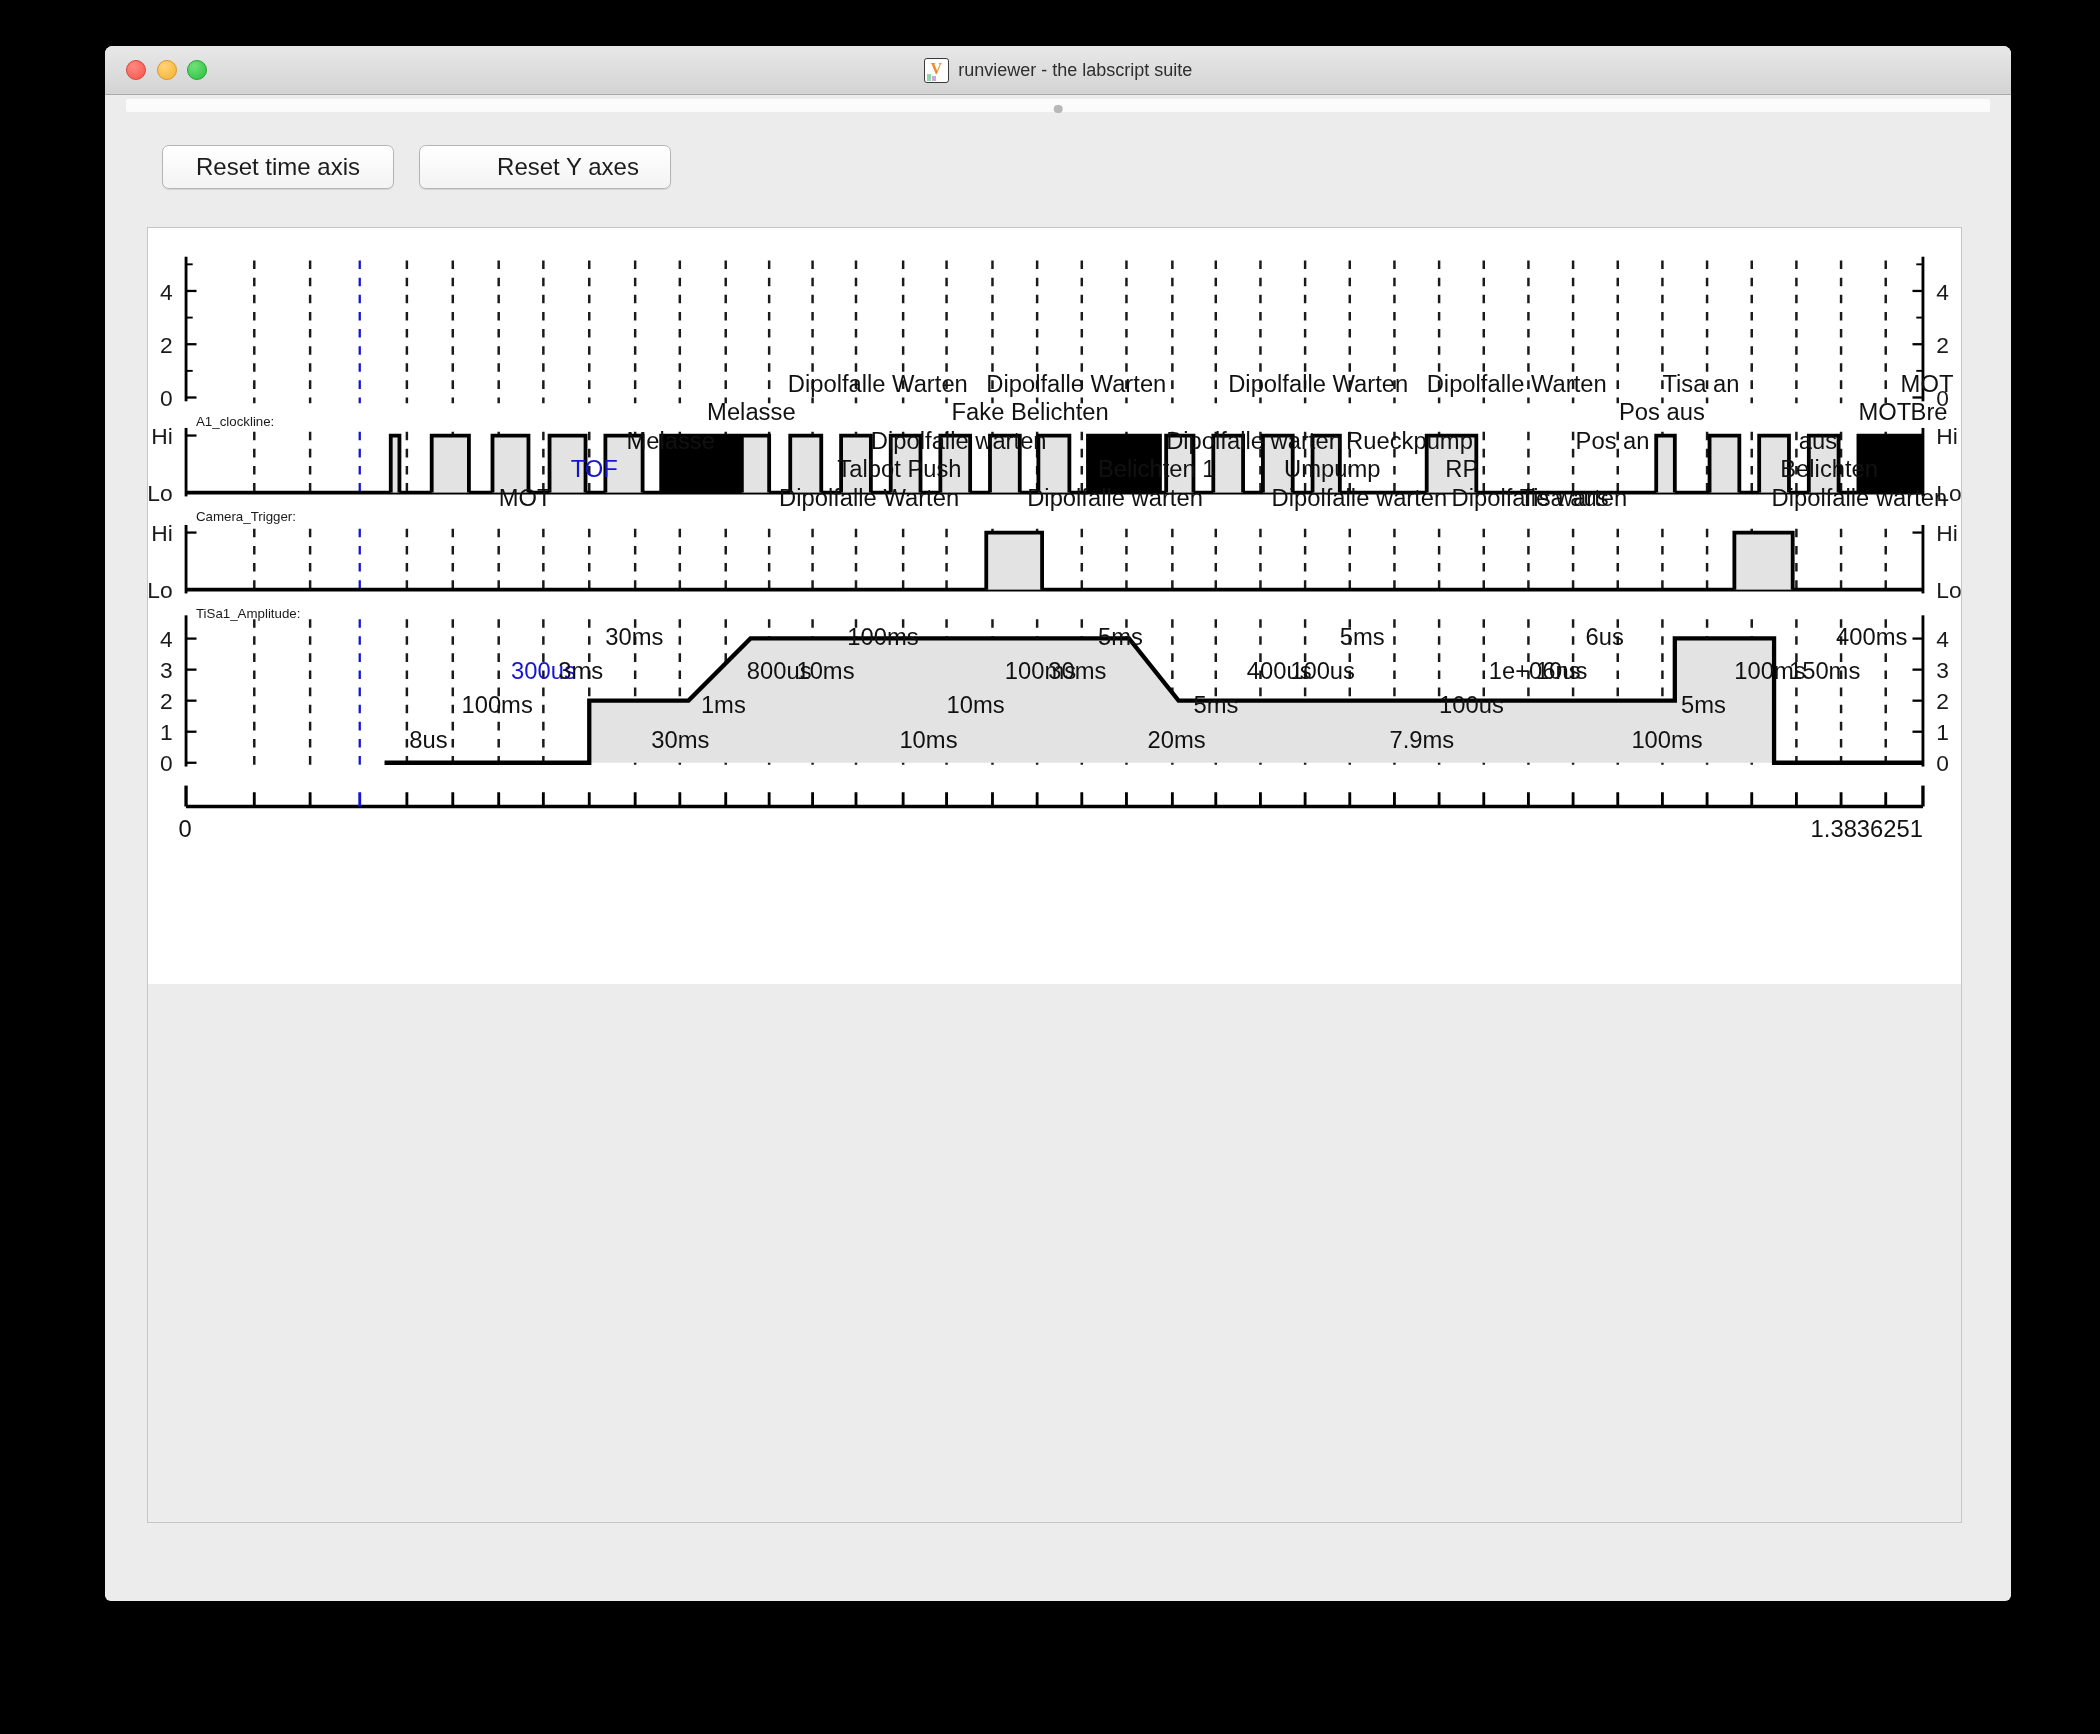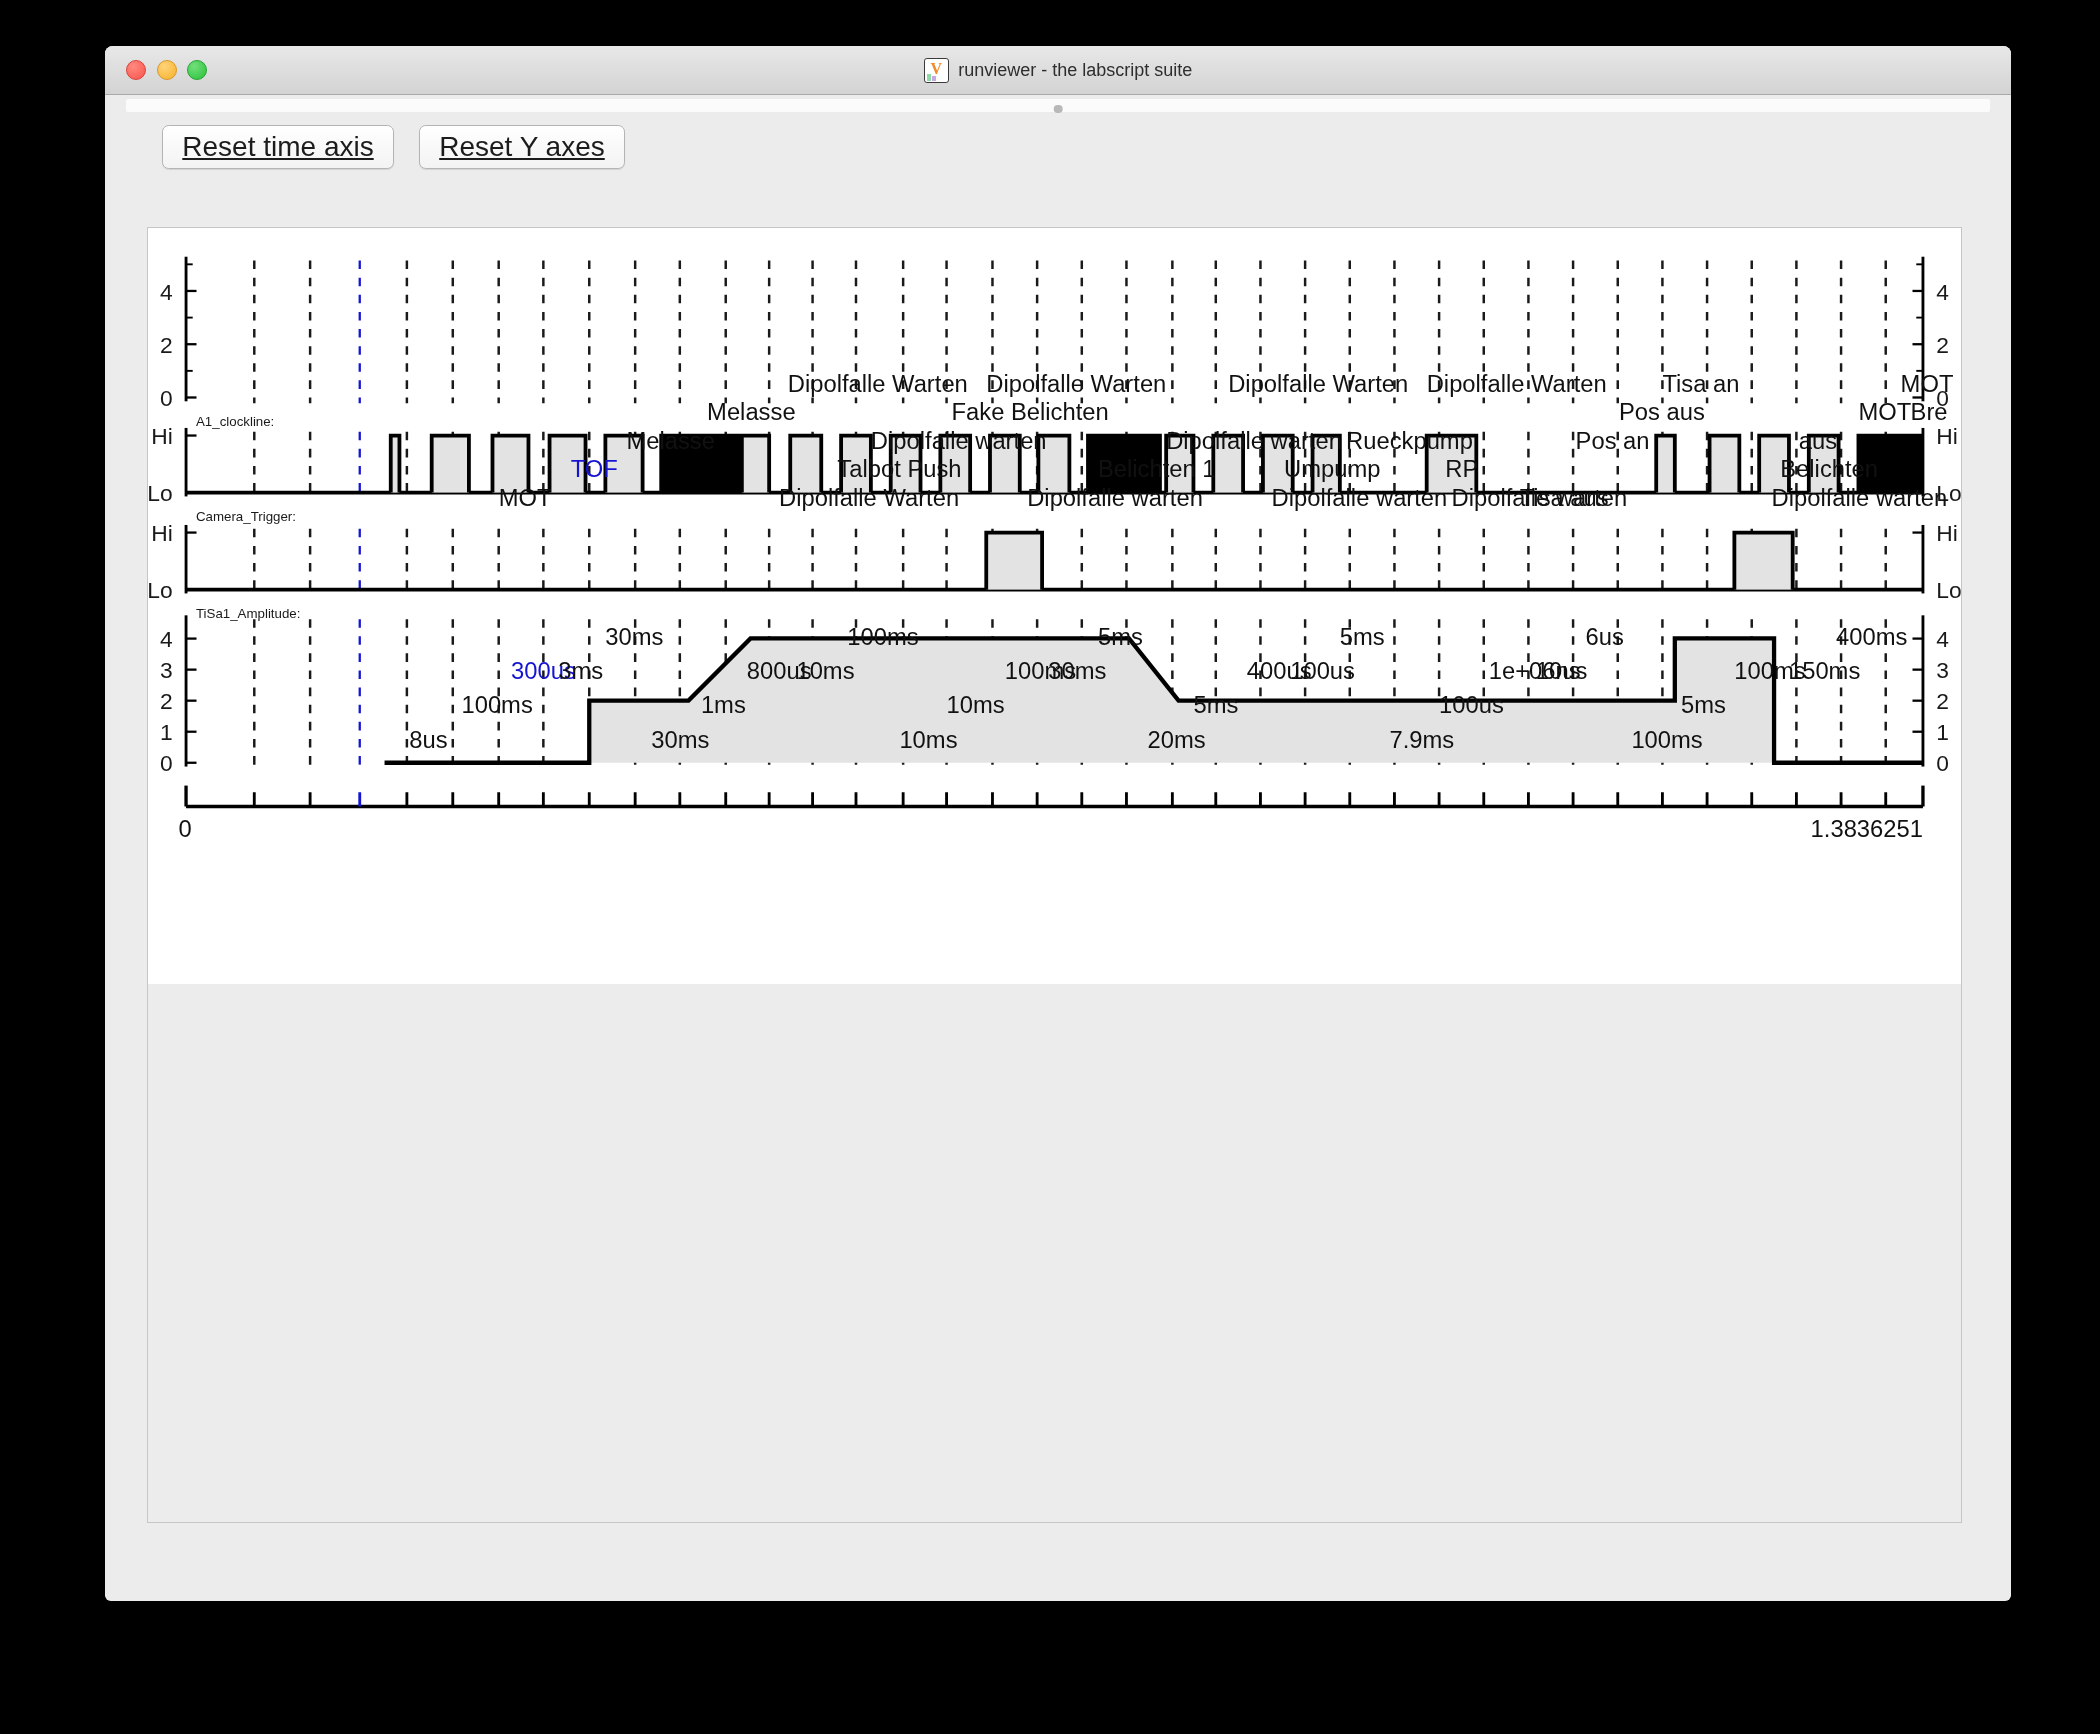--- a/index.html
+++ b/index.html
@@ -28,26 +28,26 @@
   #title-text{font-size:18px;color:#2e2e2e;white-space:nowrap;}
 
   #subbar{height:25px;background:#ececec;position:relative;}
   #white-strip{position:absolute;left:21px;right:21px;top:3.8px;height:13.3px;background:#fbfbfb;
                border-radius:1.9px;}
   #grip{position:absolute;left:50%;top:9.5px;transform:translateX(-50%);
         width:8.6px;height:8.6px;border-radius:50%;background:#b8b8b8;}
 
   
   #toolbar{position:absolute;left:0;top:72px;height:68px;width:100%;}
-  .btn{position:absolute;top:7px;height:42px;border:1px solid #b4b4b4;border-radius:6.7px;
+  .btn{position:absolute;top:27px;height:42px;border:1px solid #b4b4b4;border-radius:6.7px;
        background:linear-gradient(to bottom,#ffffff,#f3f3f3);
-       font-size:28px;color:#1c1c1c;display:flex;align-items:center;justify-content:center;
-       box-shadow:0 1px 1px rgba(0,0,0,.10);cursor:pointer;text-decoration:underline;}
+       font-size:24px;color:#1c1c1c;display:flex;align-items:center;justify-content:center;
+       box-shadow:0 1px 1px rgba(0,0,0,.10);cursor:pointer;}
   #btn-reset-time{left:57px;width:230px;}
-  #btn-reset-y{left:314px;width:204px;}
+  #btn-reset-y{left:314px;width:204px;padding-left:46px;}
 
   
   #plot-frame{position:absolute;left:42px;top:181px;width:1813px;height:1294px;
               background:#ececec;border:1px solid #c6c6c6;}
   #plot-white{position:absolute;left:0;top:0;width:1813px;height:756px;background:#fff;}
   #plot-grey{position:absolute;left:0;top:756px;width:1813px;height:536px;background:#ececec;}
   #svg-root{position:absolute;left:0;top:0;}
 
   .axnum{font-family:"Liberation Sans",sans-serif;font-size:24px;fill:#1a1a1a;}
   .chname{font-family:"Liberation Sans",sans-serif;font-size:14px;fill:#1a1a1a;}

